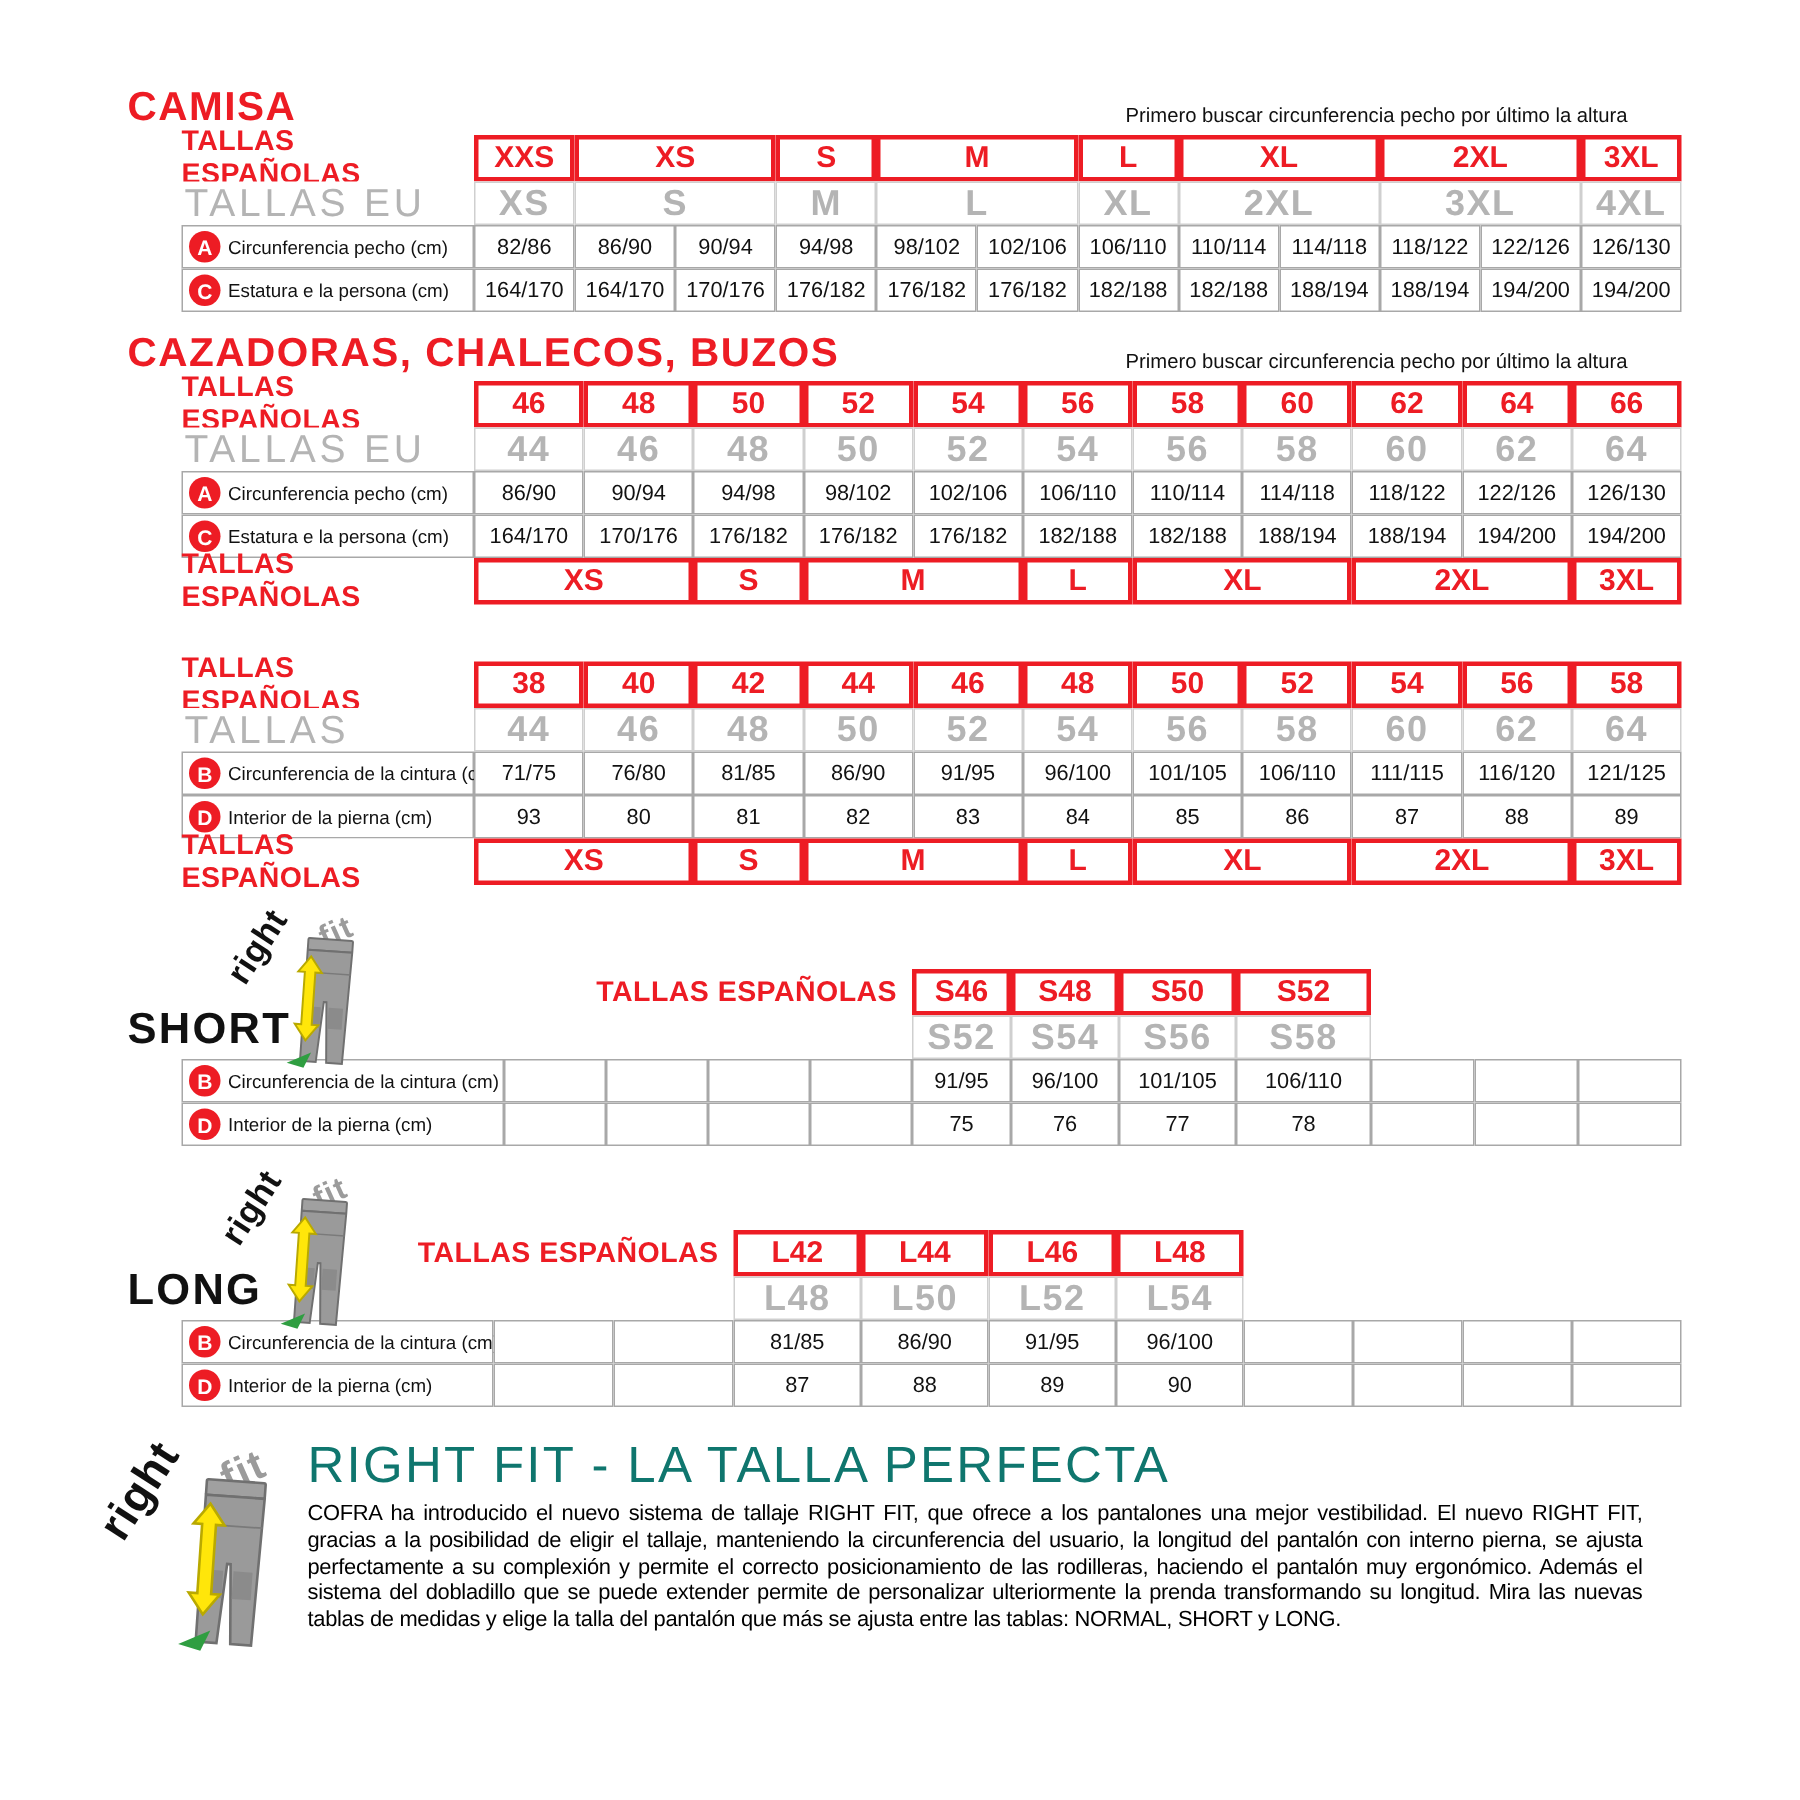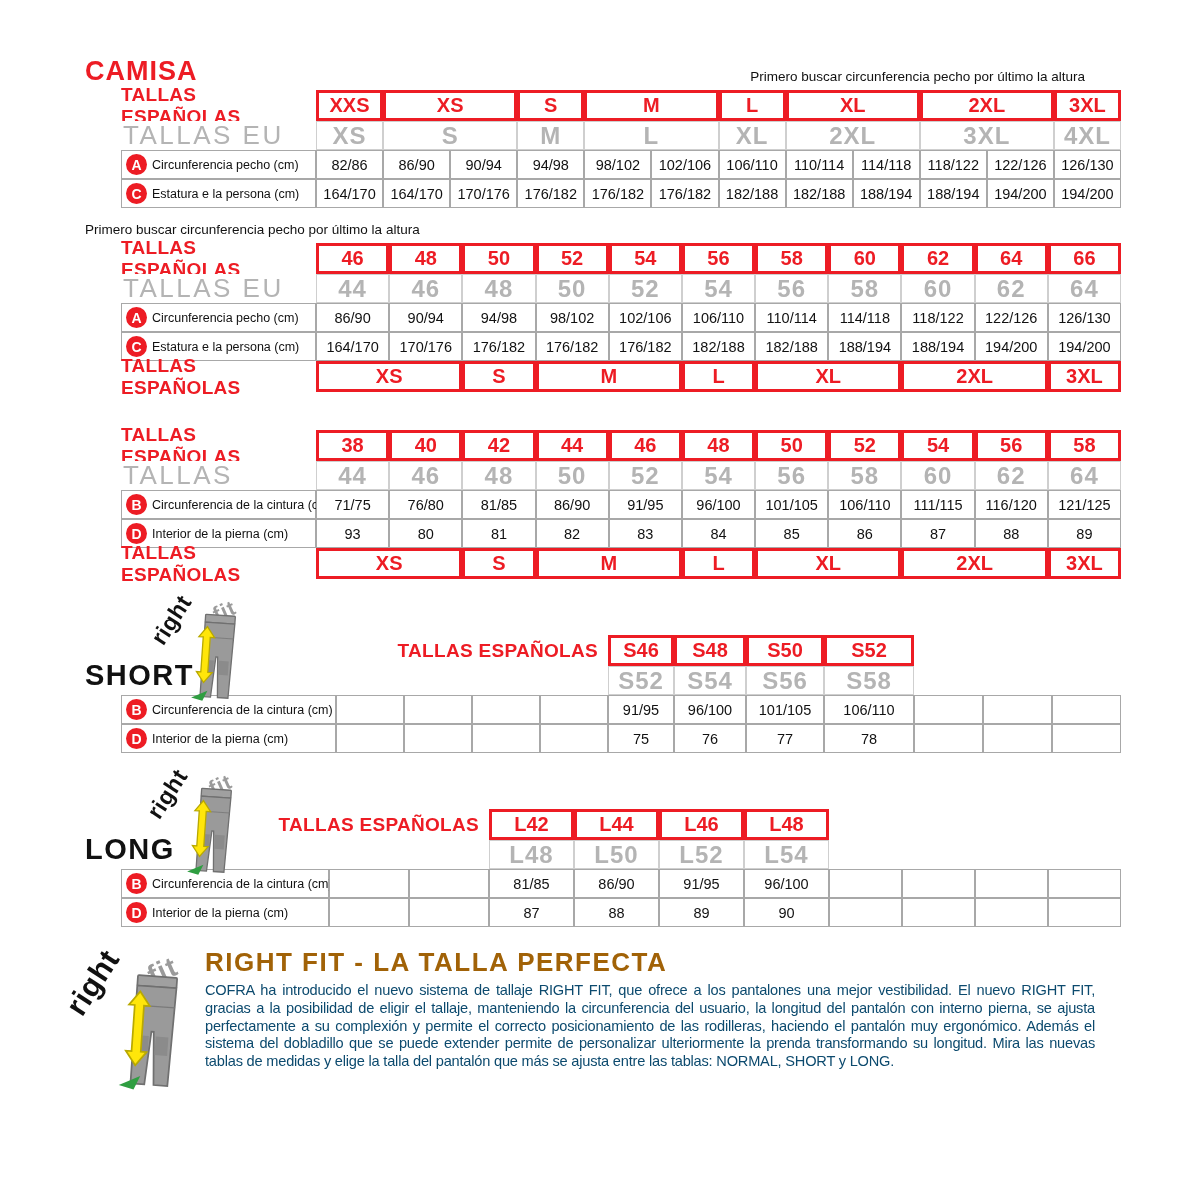--- a/index.html
+++ b/index.html
@@ -41,22 +41,22 @@
   .rfit{position:absolute;width:100px;height:112px;pointer-events:none;}
   .rfit-right{position:absolute;left:-4px;top:30px;transform:rotate(-57deg);transform-origin:0 50%;font-size:23px;font-weight:bold;color:#111;letter-spacing:0.5px;}
   .rfit-fit{position:absolute;left:52px;top:0px;transform:rotate(-24deg);font-size:21px;font-weight:bold;color:#9b9b9b;letter-spacing:1px;}
   .rfit-pants{position:absolute;left:26px;top:10px;width:56px;height:96px;transform:rotate(4deg);}
   .logo-short{left:76px;top:0px;}
   .logo-long{left:72px;top:0px;}
   
   .footer{width:1010px;margin-left:85px;margin-top:22px;position:relative;}
   .rfit-big{left:-6px;top:6px;transform:scale(1.32);transform-origin:top left;}
   .footer-text{margin-left:120px;width:890px;}
-  .footer-title{margin:0 0 7px 0;font-size:26px;font-weight:bold;letter-spacing:1.5px;color:#a16207;line-height:1;}
-  .footer-par{font-size:14.6px;line-height:1.22;letter-spacing:-0.2px;text-align:justify;color:#0c4a6e;}
+  .footer-title{margin:0 0 7px 0;font-size:34px;font-weight:normal;letter-spacing:1.5px;color:#0f766e;line-height:1;}
+  .footer-par{font-size:14.6px;line-height:1.22;letter-spacing:-0.2px;text-align:justify;color:#000000;}
 </style>
 </head>
 <body>
 
 <div class="page">
 
   <section class="sec sec-camisa">
     <div class="sec-head">
       <h2 class="sec-title">CAMISA</h2>
       <div class="sec-note">Primero buscar circunferencia pecho por último la altura</div>
@@ -146,20 +146,21 @@
         <div class="cell box-meas c-meas">182/188</div>
         <div class="cell box-meas c-meas">188/194</div>
         <div class="cell box-meas c-meas">188/194</div>
         <div class="cell box-meas c-meas">194/200</div>
         <div class="cell box-meas c-meas">194/200</div>
       </div>
   </section>
 
   <section class="sec sec-caza">
     <div class="sec-head">
+      <h2 class="sec-title">CAZADORAS, CHALECOS, BUZOS</h2>
       <div class="sec-note">Primero buscar circunferencia pecho por último la altura</div>
     </div>
     <div class="tbl tbl-caza">
         <div class="cell rowlab lab-red c-red">
           <div class="">TALLAS ESPAÑOLAS</div>
         </div>
         <div class="cell box-red c-red">
           <div class="">46</div>
         </div>
         <div class="cell box-red c-red">

